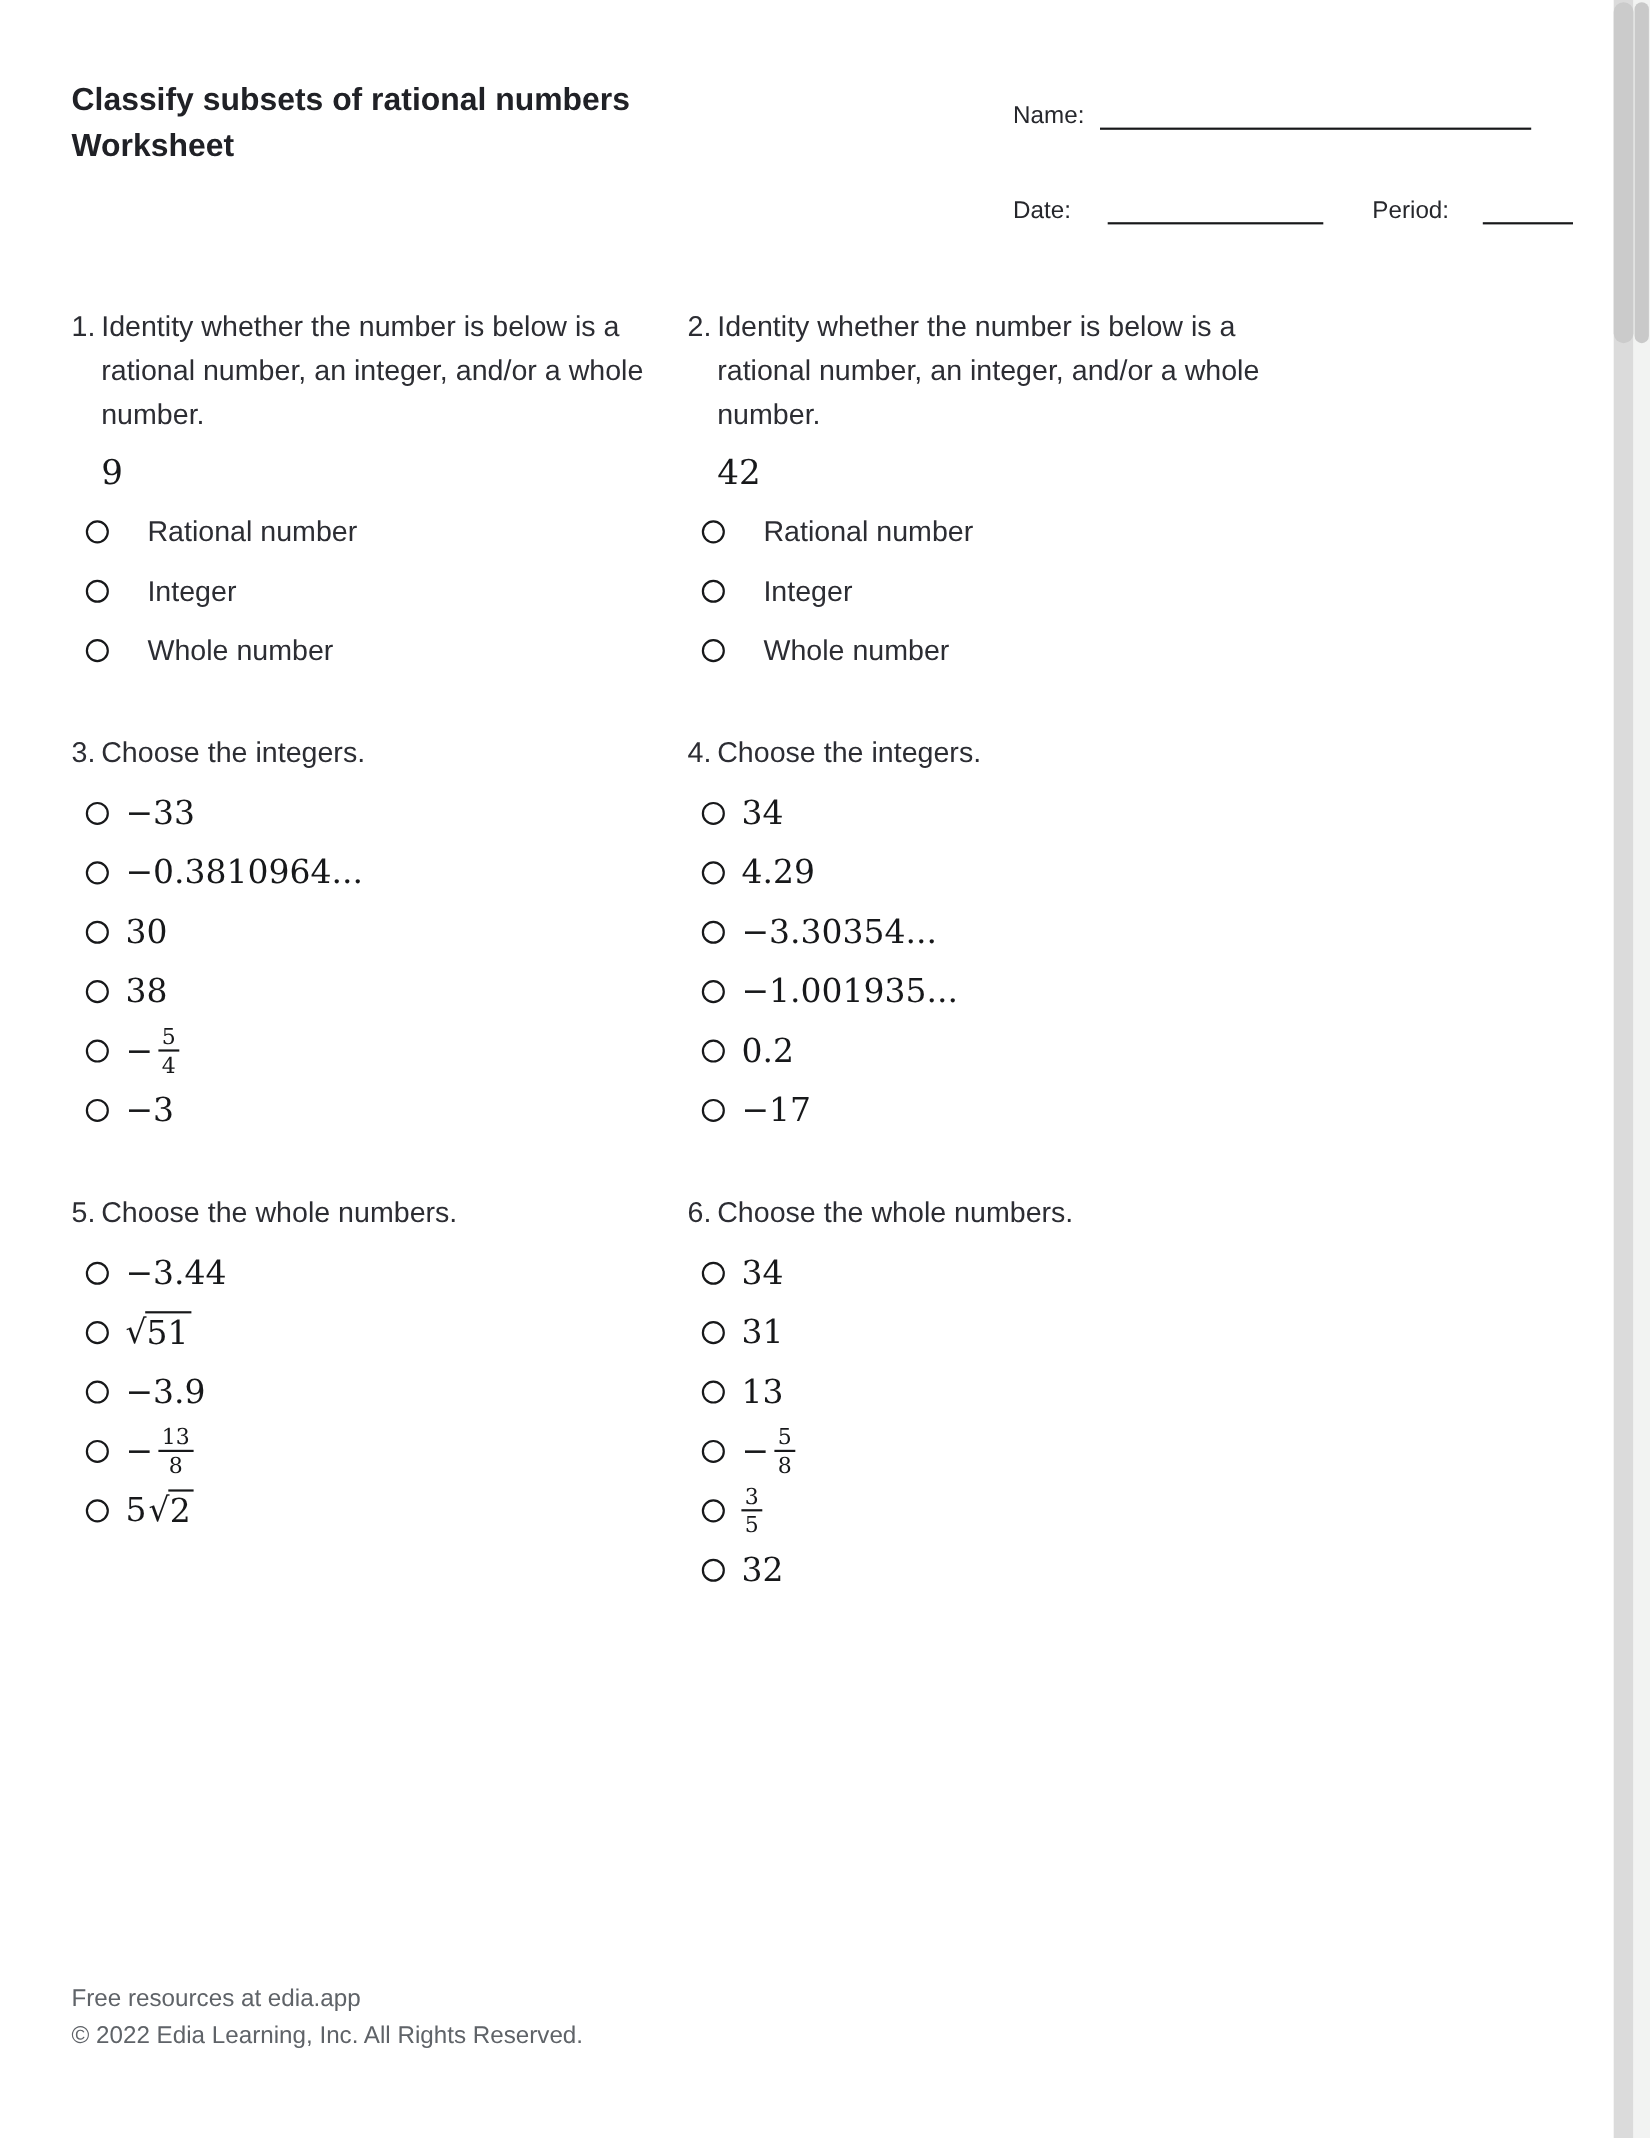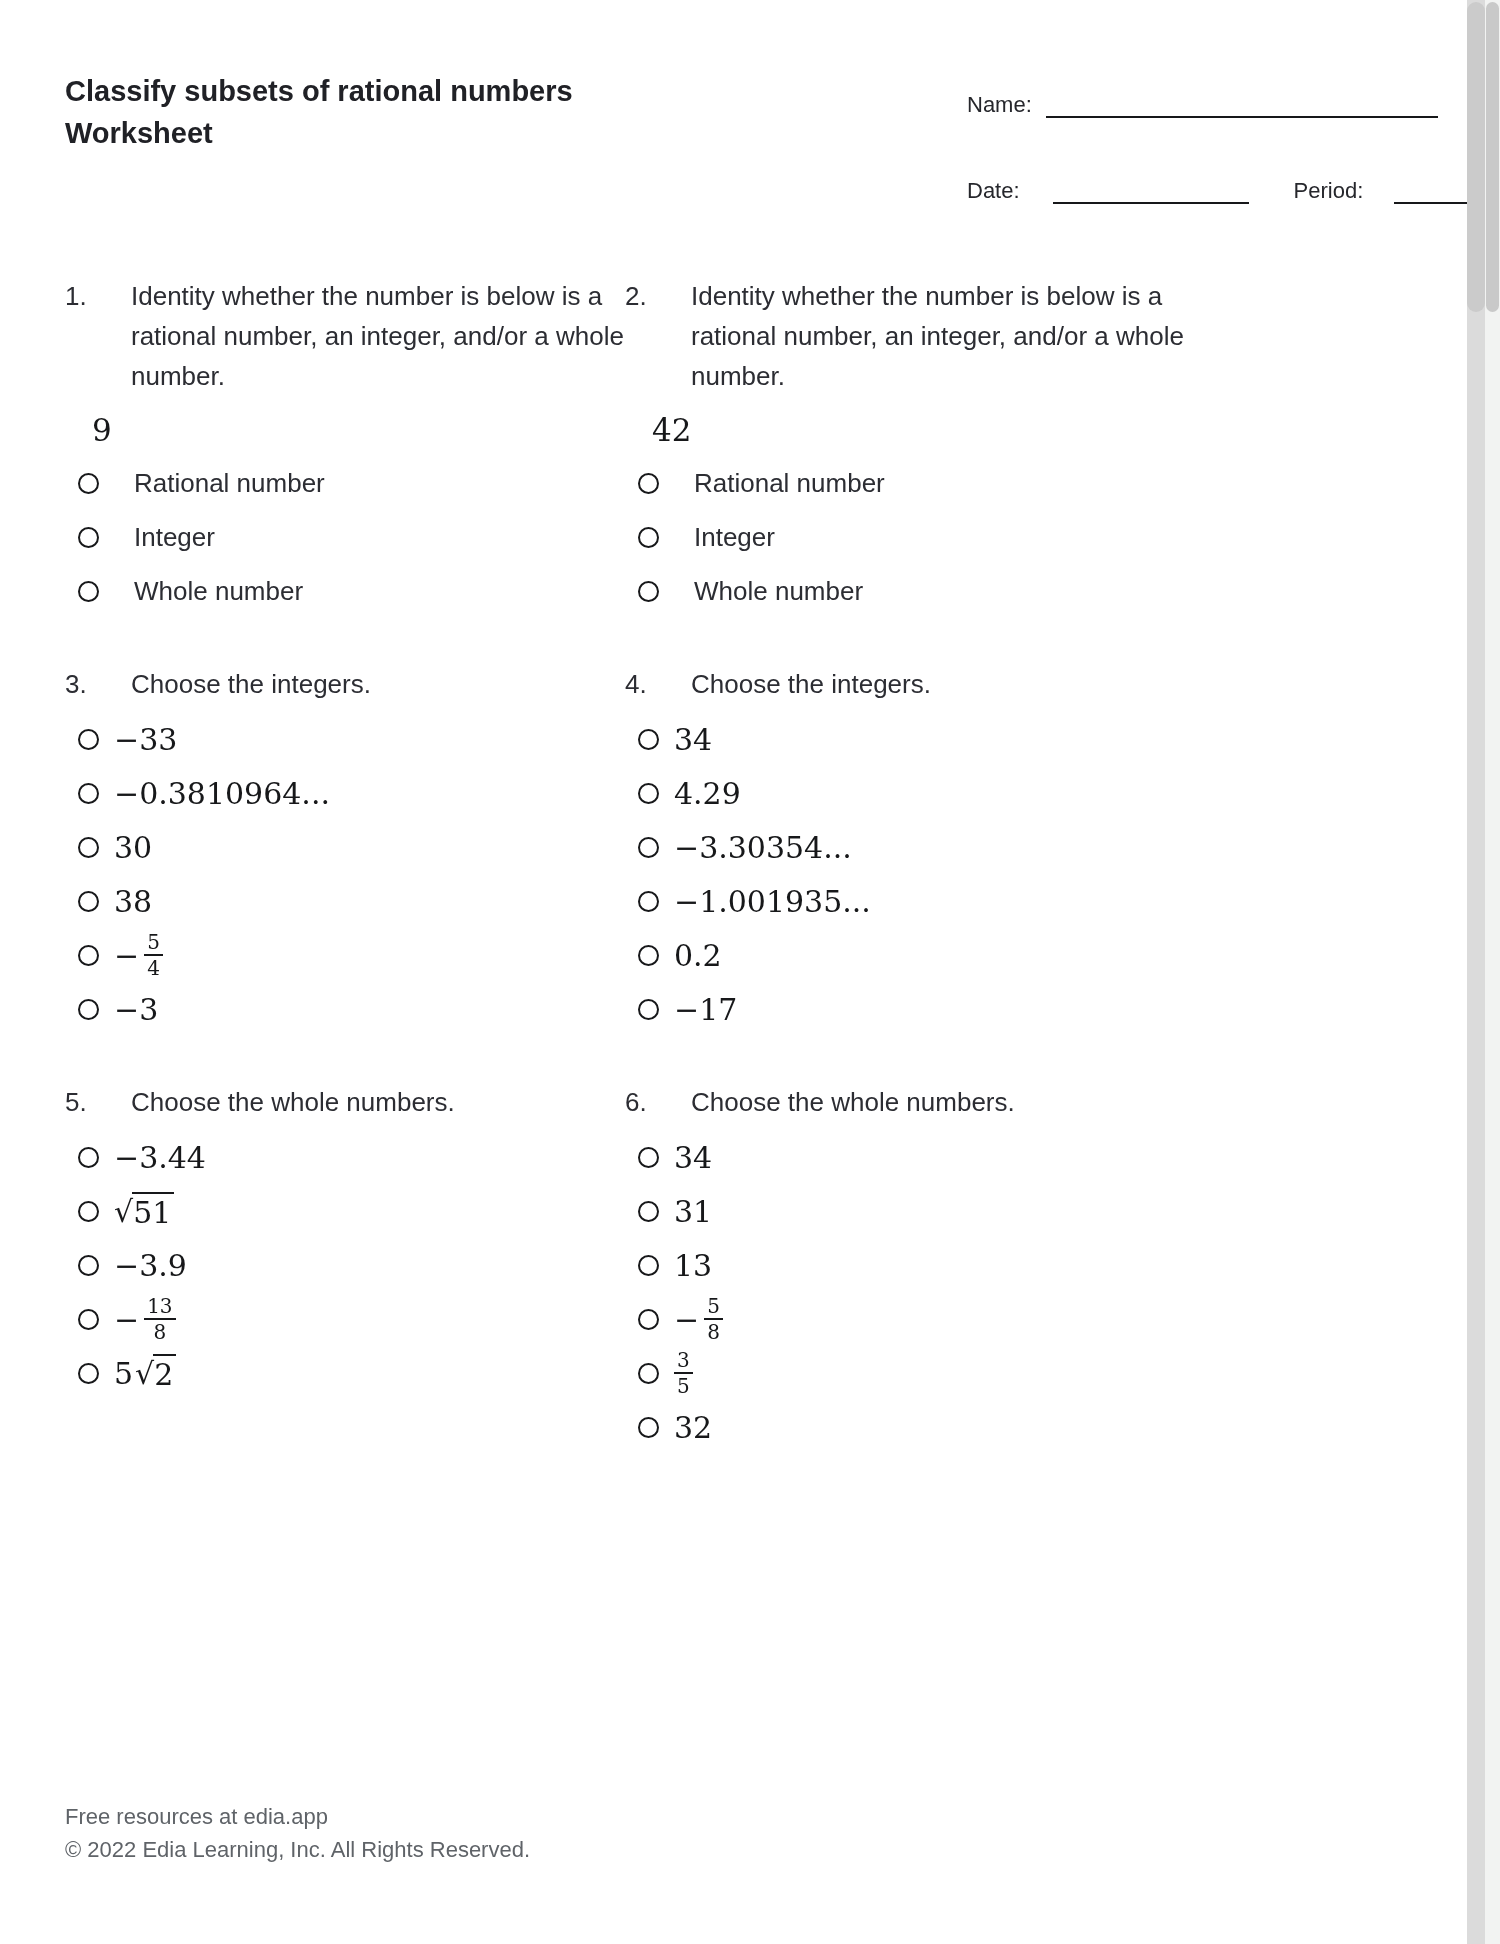--- a/index.html
+++ b/index.html
@@ -2,36 +2,36 @@
 <html><head>
 <meta charset="utf-8">
 <style>
   html,body{margin:0;padding:0;background:#ffffff;}
   body{width:1500px;height:1944px;position:relative;overflow:hidden;
        font-family:"Liberation Sans",sans-serif;color:#26272c;}
 
   
   .doc-title{position:absolute;left:65px;top:70px;font-size:29px;line-height:42px;
              font-weight:700;color:#202126;}
-  .header-right{position:absolute;left:967px;top:90px;font-size:22px;color:#26272c;}
+  .header-right{position:absolute;left:921px;top:90px;font-size:22px;color:#26272c;}
   .hr-row{display:flex;align-items:flex-end;}
   .hr-row + .hr-row{margin-top:20px;gap:19px;}
   .fill-line{border-bottom:2px solid #17181a;height:26px;}
   .name-line{width:392px;margin-left:14px;}
   .date-line{width:196px;margin-left:14px;}
   .period-label{margin-left:26px;margin-top:40px;}
   .period-line{width:82px;margin-left:12px;}
 
   
   .questions{position:absolute;left:65px;top:276px;width:1330px;
              display:grid;grid-template-columns:560px 1fr;}
   .question{margin-bottom:46px;}
   .q-head{display:flex;font-size:26px;line-height:40px;color:#2c2d33;}
   .q-num{min-width:27px;flex:none;}
-  .q-prompt{flex:1;margin-left:39px;}
+  .q-prompt{flex:1;}
   .q-given{font-family:"DejaVu Serif",serif;font-size:31px;color:#17181a;
            margin:16px 0 4px 27px;}
   .opts{margin-top:8px;}
   .opt{display:flex;align-items:center;height:54px;}
   .radio{width:21px;height:21px;box-sizing:border-box;border:2.4px solid #17181a;
          border-radius:50%;margin:0 15px 0 13px;flex:none;background:#fff;}
   .opt-label{display:inline-flex;align-items:center;}
   .opt-label.sans{font-size:26px;color:#2c2d33;margin-left:20px;}
   .opt-label.math{font-family:"DejaVu Serif",serif;font-size:30px;color:#17181a;}
   .sign{font-size:30px;margin-right:5px;}

